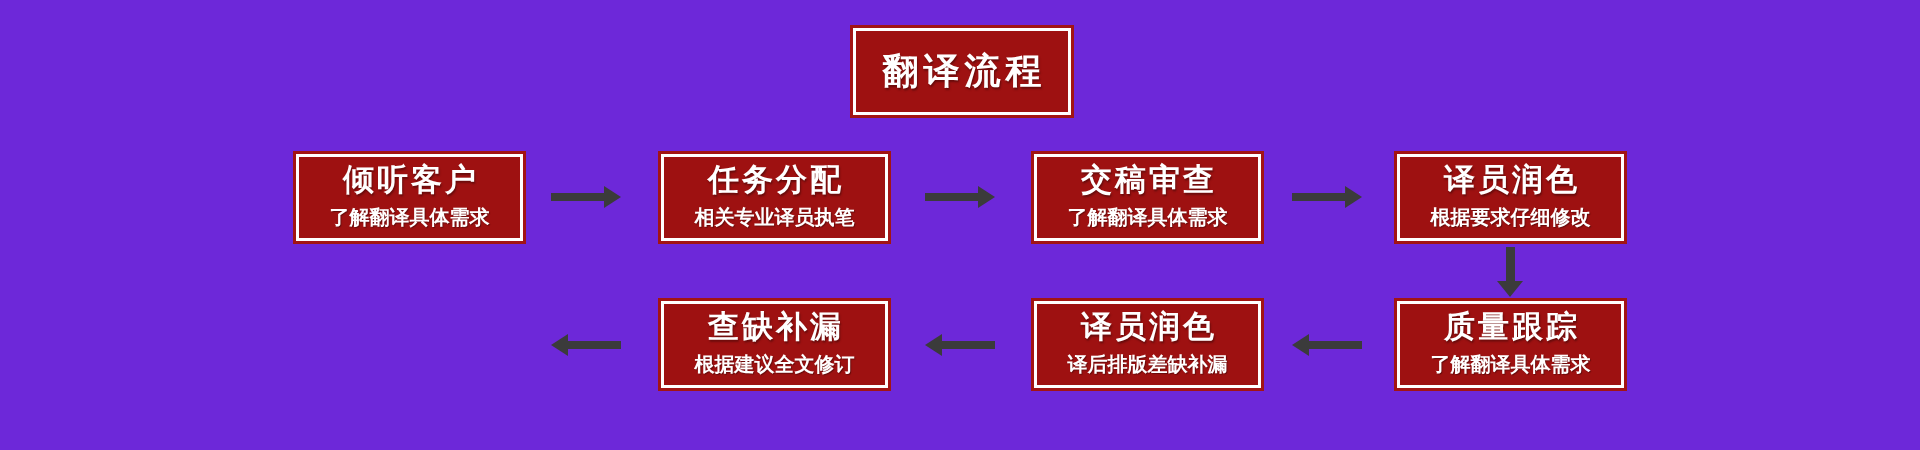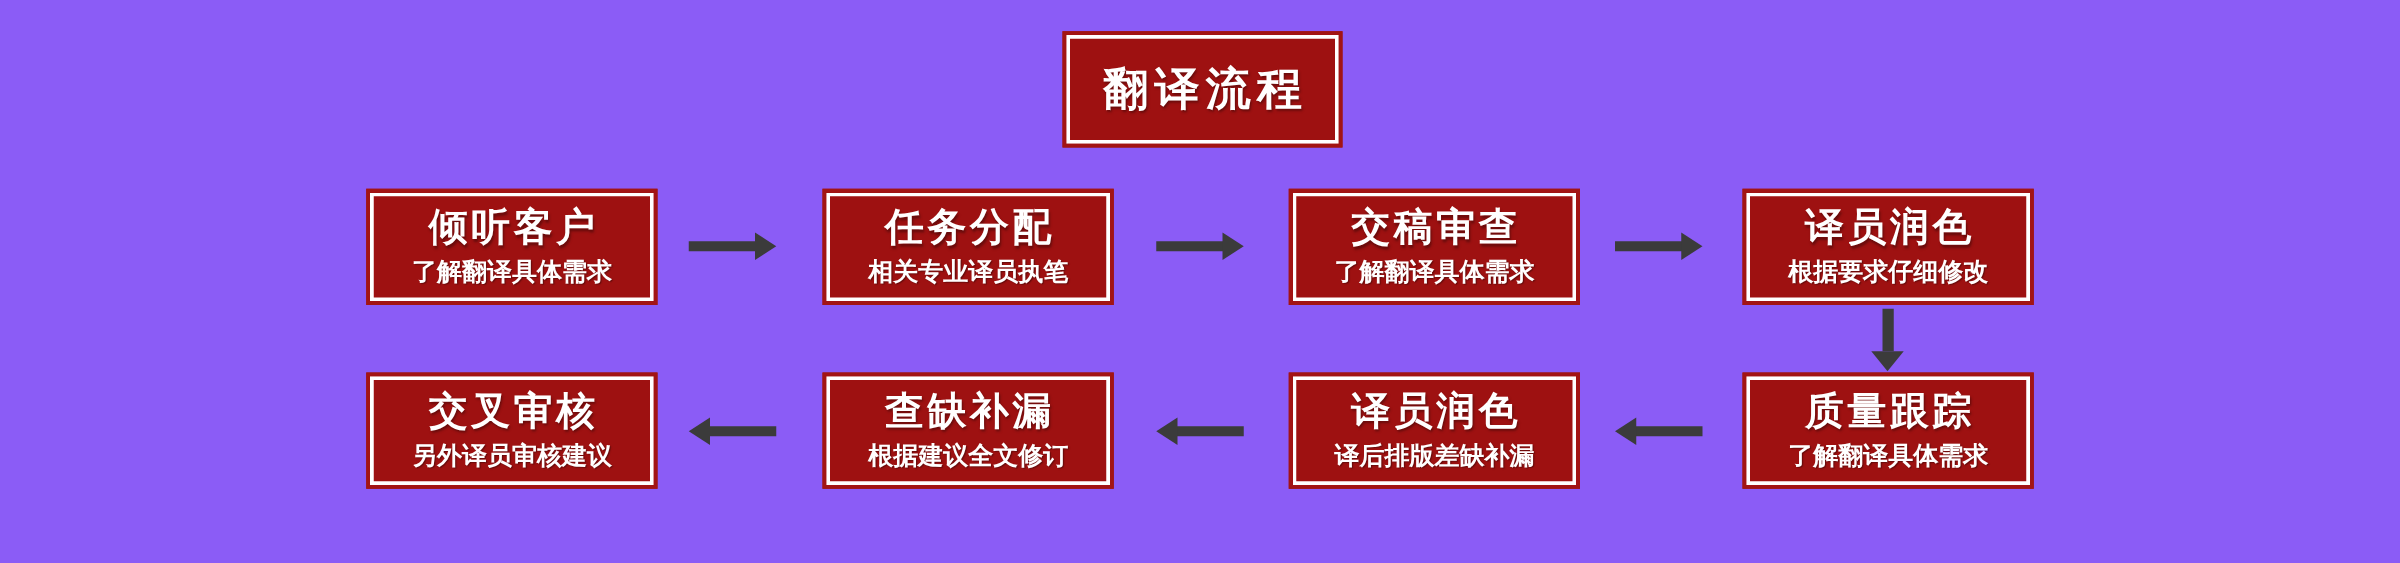--- a/index.html
+++ b/index.html
@@ -1,23 +1,23 @@
 <!DOCTYPE html>
 <html><head>
 <meta charset="utf-8">
 <style>
   * { margin: 0; padding: 0; box-sizing: border-box; }
   html, body { background: #ebebeb; }
   .canvas {
     position: relative;
     width: 1920px;
     height: 450px;
-    background: #8b5cf6;
+    background: #6d28d9;
     overflow: hidden;
-    font-family: Liberation Serif, serif;
+    font-family: Liberation Mono, monospace;
   }
   .redbox {
     position: absolute;
     background: #9e1111;
     border: 3px solid #a21414;
     box-shadow: inset 0 0 0 3px #ffffff;
     display: flex;
     flex-direction: column;
     align-items: center;
     justify-content: center;
@@ -115,24 +115,20 @@
   </div>
   <div class="redbox node" style="left:1031px; top:151px">
     <div class="node-title">交稿审查</div>
     <div class="node-subtitle">了解翻译具体需求</div>
   </div>
   <div class="redbox node" style="left:1394px; top:151px">
     <div class="node-title">译员润色</div>
     <div class="node-subtitle">根据要求仔细修改</div>
   </div>
 
-  <div class="redbox node" style="left:293px; top:298px">
-    <div class="node-title">交叉审核</div>
-    <div class="node-subtitle">另外译员审核建议</div>
-  </div>
   <div class="redbox node" style="left:658px; top:298px">
     <div class="node-title">查缺补漏</div>
     <div class="node-subtitle">根据建议全文修订</div>
   </div>
   <div class="redbox node" style="left:1031px; top:298px">
     <div class="node-title">译员润色</div>
     <div class="node-subtitle">译后排版差缺补漏</div>
   </div>
   <div class="redbox node" style="left:1394px; top:298px">
     <div class="node-title">质量跟踪</div>

